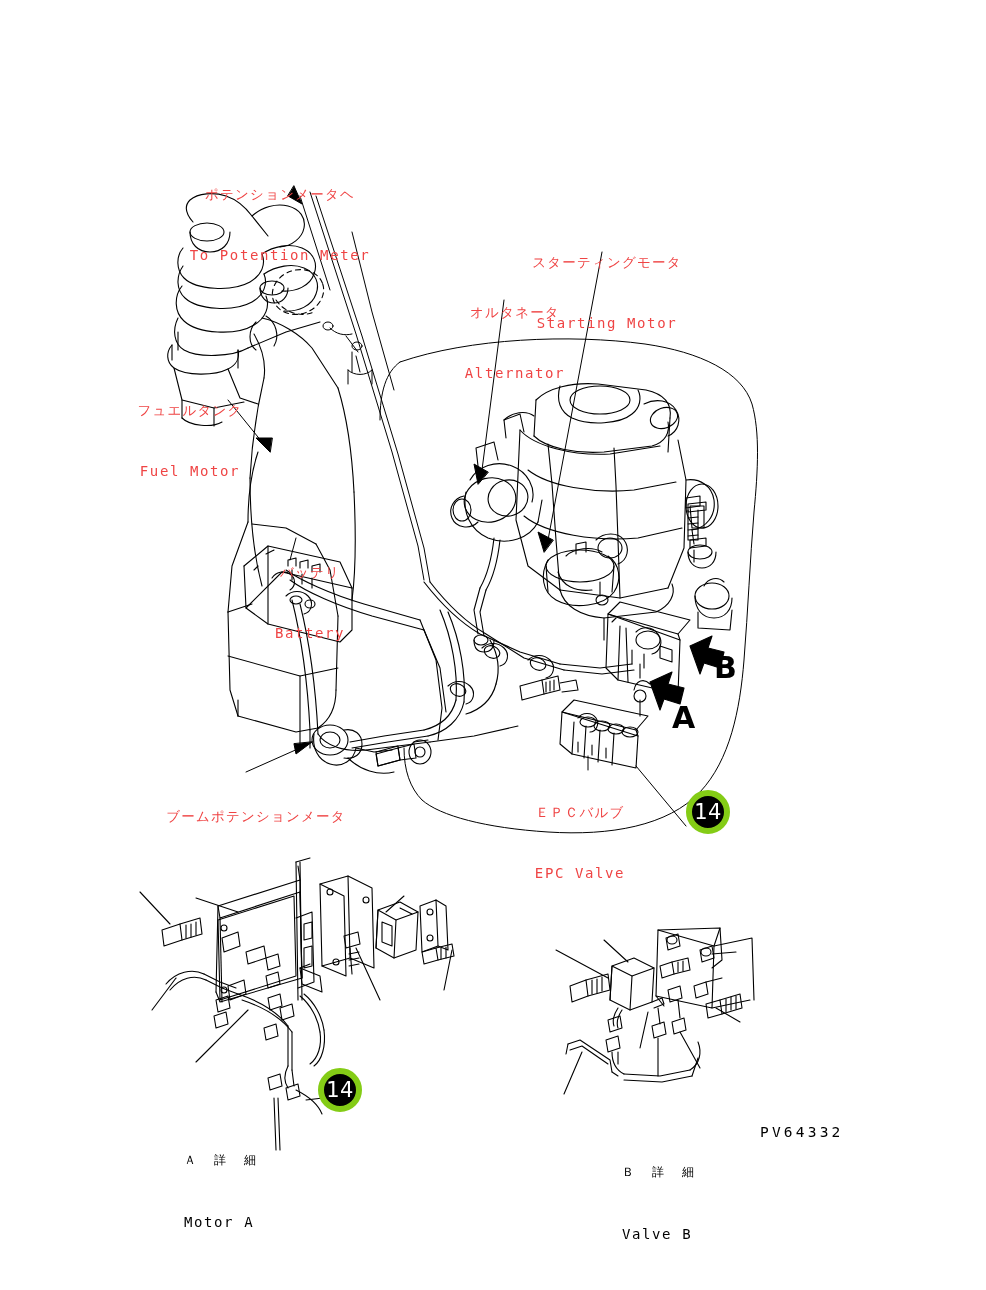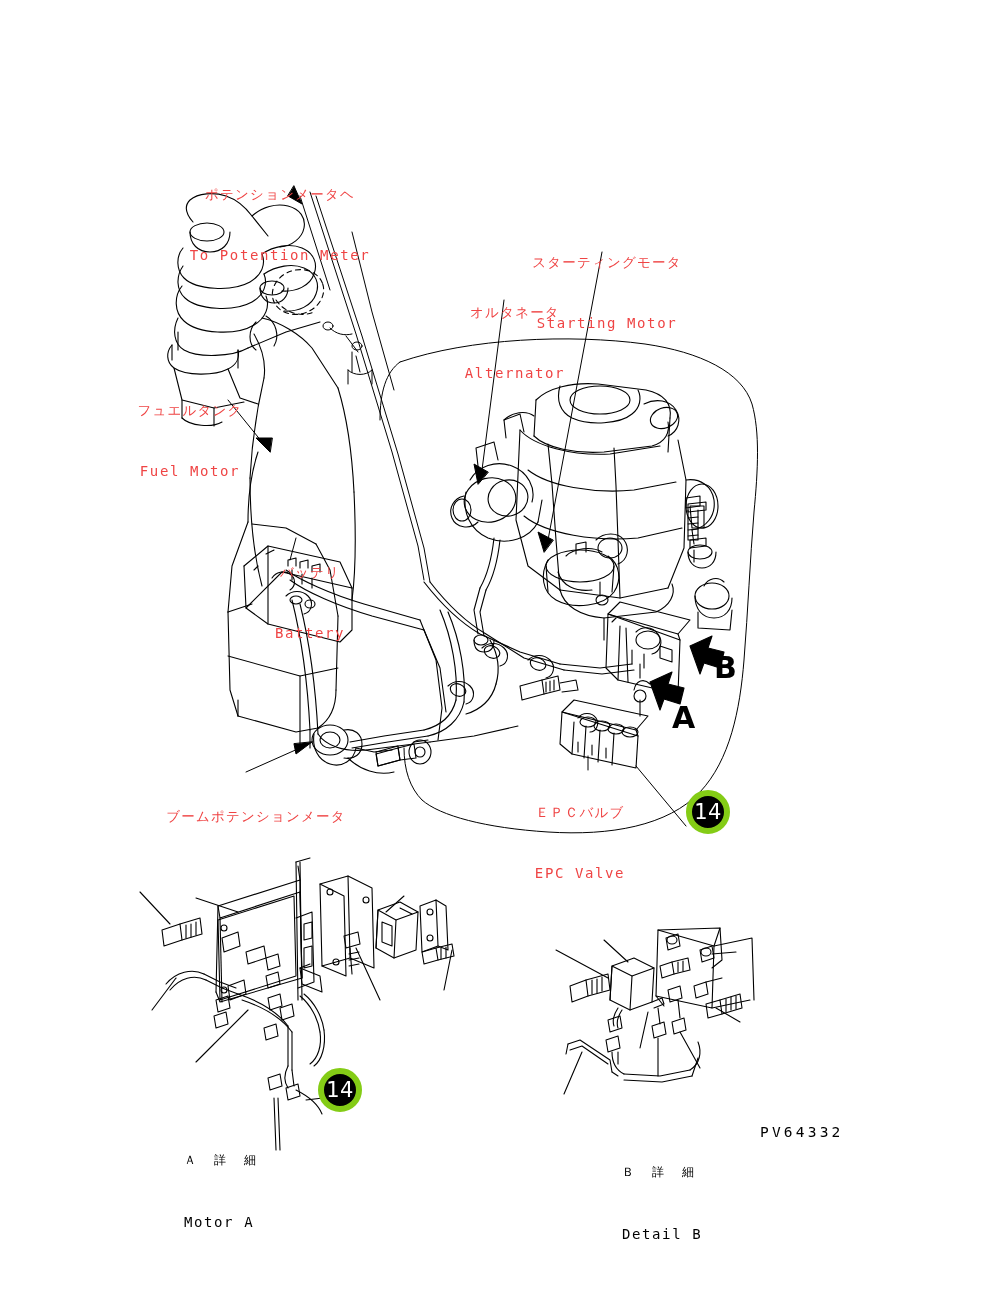--- a/index.html
+++ b/index.html
@@ -605,18 +605,18 @@
   <div class="badge" style="left:686px; top:790px;">14</div>
   <div class="badge" style="left:318px; top:1068px;">14</div>
 
   <div class="detcap" style="left:184px; top:1108px;">
     <span class="jp">Ａ　詳　細</span>
     <span class="en">Motor A</span>
   </div>
 
   <div class="detcap" style="left:622px; top:1120px;">
     <span class="jp">Ｂ　詳　細</span>
-    <span class="en">Detail B</span>
+    <span class="en">Valve B</span>
   </div>
 
   <div class="drawno" style="left:760px; top:1124px;">PV64332</div>
 
 </div>
 
 </body></html>

